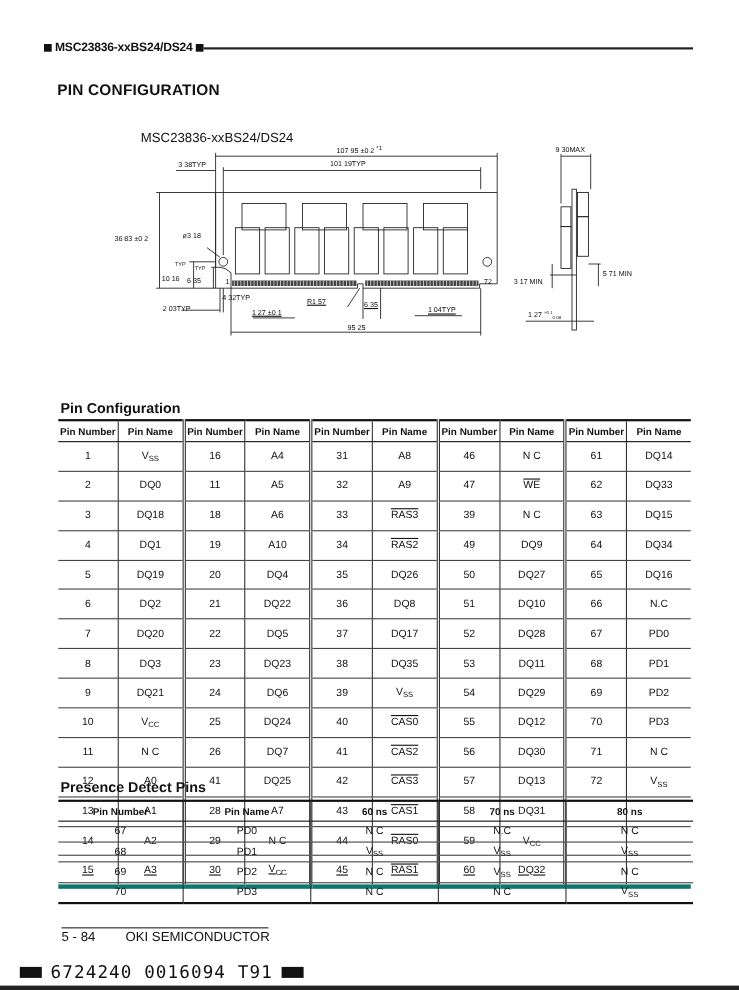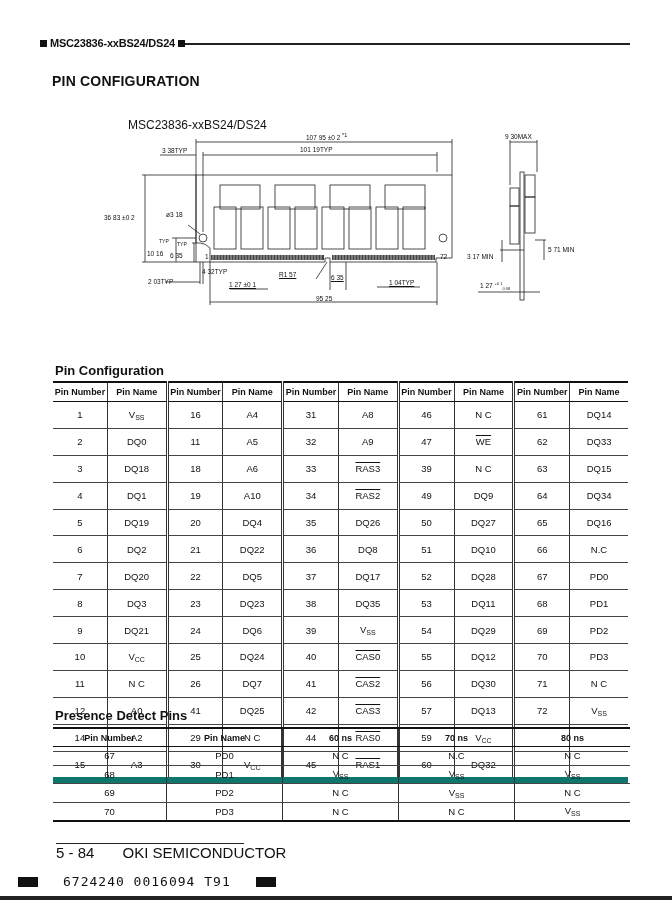--- a/index.html
+++ b/index.html
@@ -11,35 +11,35 @@
   .hdr-line { flex:1; height:2px; background:#222; margin-top:1px; }
   .h1 { left:52px; top:73px; font-size:14px; font-weight:bold; letter-spacing:0.2px; font-family:"Liberation Sans", sans-serif; }
   .diag-title { left:128px; top:118px; font-size:12px; }
   .note { left:172px; top:322px; font-size:9px; line-height:11px; width:320px; }
   .note .ind { padding-left:12px; display:block; }
   .h2 { font-size:13px; font-weight:bold; }
   table { border-collapse:collapse; position:absolute; }
   .pin-table { left:53px; top:381px; width:575px; }
   .pin-table th { font-family:"Liberation Sans Narrow","Liberation Sans", sans-serif; font-size:9px; font-weight:bold; height:18px; border-top:2px solid #111; border-bottom:1.5px solid #111; padding:0; white-space:nowrap; }
   .pin-table td { font-size:9.5px; height:25.9px; border-bottom:1px solid #444; padding:0; text-align:center; }
-  .pin-table tr:last-child td { border-bottom:6px solid #0f766e; }
+  .pin-table tr:last-child td { border-bottom:4px solid #0f766e;text-decoration:underline; }
   .pin-table .cn { width:54px; border-right:1px solid #333; }
   .pin-table .cm { width:59px; }
   .pin-table .grp { border-left:3px double #333; }
   .pres-table { left:53px; top:727px; width:577px; }
   .pres-table th { font-size:9px; font-weight:bold; height:17px; border-top:2px solid #111; border-bottom:1.5px solid #111; padding:0; }
   .pres-table td { font-size:9.5px; height:17.5px; border-bottom:1px solid #444; padding:0; text-align:center; }
   .pres-table tr:last-child td { border-bottom:2px solid #111; }
   .pres-table td + td, .pres-table th + th { border-left:1px solid #333; }
   .ol { text-decoration:overline; }
   sub { font-size:7px; vertical-align:-2px; }
   .foot-line { left:56px; top:843px; width:188px; height:1px; background:#222; }
-  .foot { left:56px; top:844px; font-size:15px; }
+  .foot { left:56px; top:844px; font-size:12px; }
   .foot .pg { margin-right:24px; }
-  .barcode { left:18px; top:874px; display:flex; align-items:center; font-family:"DejaVu Sans Mono", monospace; font-size:13px; letter-spacing:1px;gap:17px; }
+  .barcode { left:18px; top:874px; display:flex; align-items:center; font-family:"DejaVu Sans Mono", monospace; font-size:16px; letter-spacing:1px; }
   .blk { width:20px; height:10px; background:#111; display:inline-block; }
   .bottom-rule { left:0; top:896px; width:672px; height:4px; background:#222; }
   .dim { font-size:6.5px; font-family:"Liberation Sans", sans-serif; }
 </style>
 </head>
 <body>
 
 <div class="abs hdr-bar">
   <span class="sq"></span>
   <span class="hdr-title">MSC23836-xxBS24/DS24</span>
@@ -309,20 +309,32 @@
         <td class="cn grp">41</td>
         <td class="cm"><span>DQ25</span></td>
         <td class="cn grp">42</td>
         <td class="cm"><span class="ol">CAS3</span></td>
         <td class="cn grp">57</td>
         <td class="cm"><span>DQ13</span></td>
         <td class="cn grp">72</td>
         <td class="cm"><span>V<sub>SS</sub></span></td>
       </tr>
       <tr>
+        <td class="cn">13</td>
+        <td class="cm"><span>A1</span></td>
+        <td class="cn grp">28</td>
+        <td class="cm"><span>A7</span></td>
+        <td class="cn grp">43</td>
+        <td class="cm"><span class="ol">CAS1</span></td>
+        <td class="cn grp">58</td>
+        <td class="cm"><span>DQ31</span></td>
+        <td class="cn grp"></td>
+        <td class="cm"><span></span></td>
+      </tr>
+      <tr>
         <td class="cn">14</td>
         <td class="cm"><span>A2</span></td>
         <td class="cn grp">29</td>
         <td class="cm"><span>N C</span></td>
         <td class="cn grp">44</td>
         <td class="cm"><span class="ol">RAS0</span></td>
         <td class="cn grp">59</td>
         <td class="cm"><span>V<sub>CC</sub></span></td>
         <td class="cn grp"></td>
         <td class="cm"><span></span></td>

